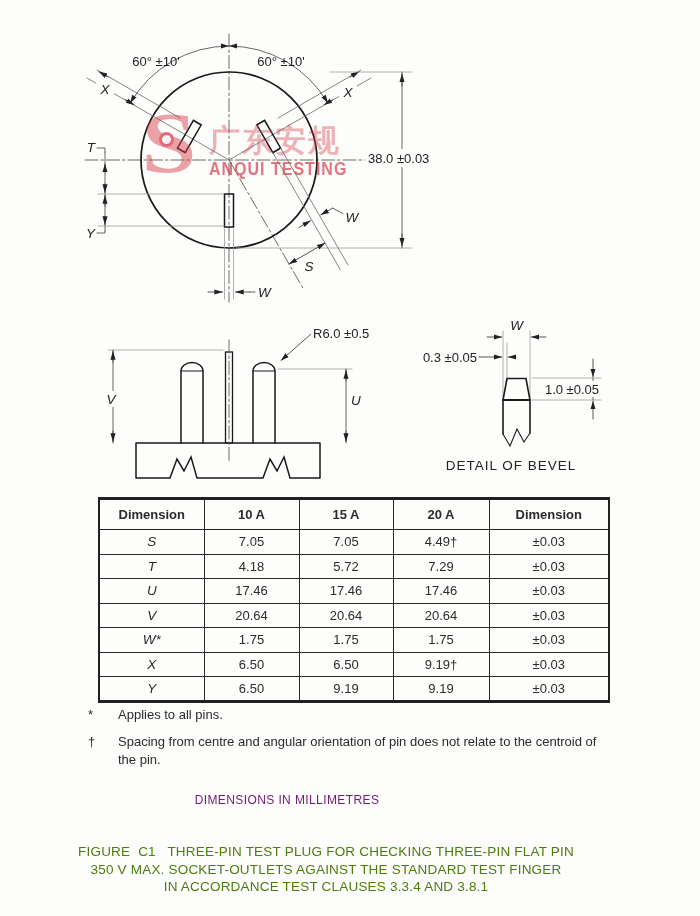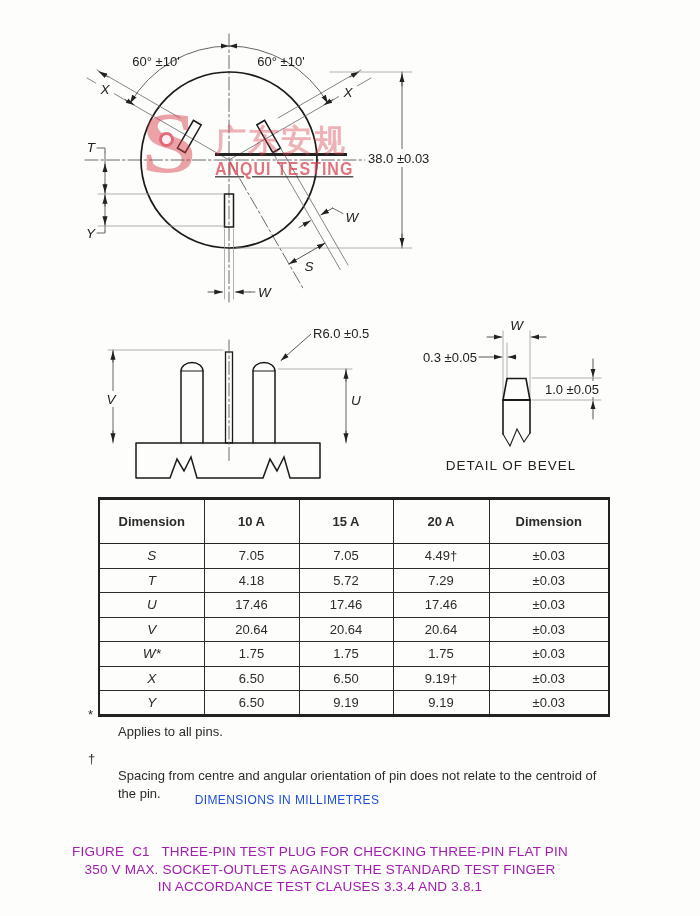--- a/index.html
+++ b/index.html
@@ -11,43 +11,43 @@
   }
   svg text { font-family:"Liberation Sans", sans-serif; fill:#222; }
   .dimtxt { font-size:13px; }
   .dimlet { font-size:13.5px; font-style:italic; }
 
   
   .watermark { position:absolute; left:145px; top:116px; display:flex; align-items:flex-start; pointer-events:none; z-index:3; }
   .wm-logo { width:64px; height:72px; position:relative; }
   .wm-s { position:absolute; left:0; top:-16px; font-size:86px; font-weight:bold; color:rgba(214,62,76,0.48); line-height:1; font-family:"Liberation Serif", serif; transform:scaleX(1.15); }
   .wm-ring { position:absolute; left:14px; top:16px; width:15px; height:15px; border:3.5px solid rgba(214,62,76,0.75); border-radius:50%; background:rgba(255,255,255,0.85); }
-  .wm-txt { margin-left:6px; margin-top:8px;text-decoration:underline; }
+  .wm-txt { margin-top:8px; }
   .wm-cn { font-size:31px; font-weight:bold; letter-spacing:2px; color:rgba(214,62,76,0.40); line-height:1.1; white-space:nowrap; }
   .wm-en { font-size:16px; font-weight:bold; letter-spacing:1px; color:rgba(214,62,76,0.72); transform:scaleY(1.15); transform-origin:top left; white-space:nowrap; margin-top:1px; }
 
   
   .dim-table { position:absolute; left:98px; top:497px; width:510px; border-collapse:collapse; table-layout:fixed; }
   .dim-table th, .dim-table td { border:1px solid #2a2a2a; text-align:center; vertical-align:middle; font-size:13px; color:#2b2b2b; }
-  .dim-table th { height:45px; font-weight:bold; }
+  .dim-table th { height:31px; font-weight:bold; }
   .dim-table td { height:24.5px; }
   .dim-table { border:2px solid #222; }
   .dim-table thead th { border-top:3px solid #222; border-bottom:1.5px solid #222; }
   .dim-table tbody tr:last-child td { border-bottom:3px solid #222; }
   .dim-table td:first-child { font-style:italic; font-size:13.5px; }
 
   
   .footnotes { position:absolute; left:88px; top:706px; width:530px; }
   .fn { display:flex; margin-bottom:9px; font-size:13px; color:#2b2b2b; line-height:18px; }
   .fn-marker { width:30px; flex:0 0 30px; }
-  .fn-text { flex:1;margin-top:17px; }
-
-  .units-note { position:absolute; left:0; top:793px; width:574px; text-align:center; font-size:12px; letter-spacing:0.4px; color:#1d4ed8; }
-
-  .caption { position:absolute; left:2px; top:843px; width:636px; text-align:center; color:#a21caf; }
+  .fn-text { flex:1; }
+
+  .units-note { position:absolute; left:0; top:793px; width:574px; text-align:center; font-size:12px; letter-spacing:0.4px; color:#701a75; }
+
+  .caption { position:absolute; left:8px; top:843px; width:636px; text-align:center; color:#4d7c0f; }
   .caption-line { font-size:13.5px; line-height:17.5px; white-space:pre; letter-spacing:0.2px; }
 </style>
 </head>
 <body>
 
 <div class="page">
 
   <svg width="700" height="492" viewBox="0 0 700 492">
     <defs>
       <marker id="ah" viewBox="0 0 9 7" refX="8.6" refY="3.5" markerWidth="9.5" markerHeight="7.5" orient="auto-start-reverse">

